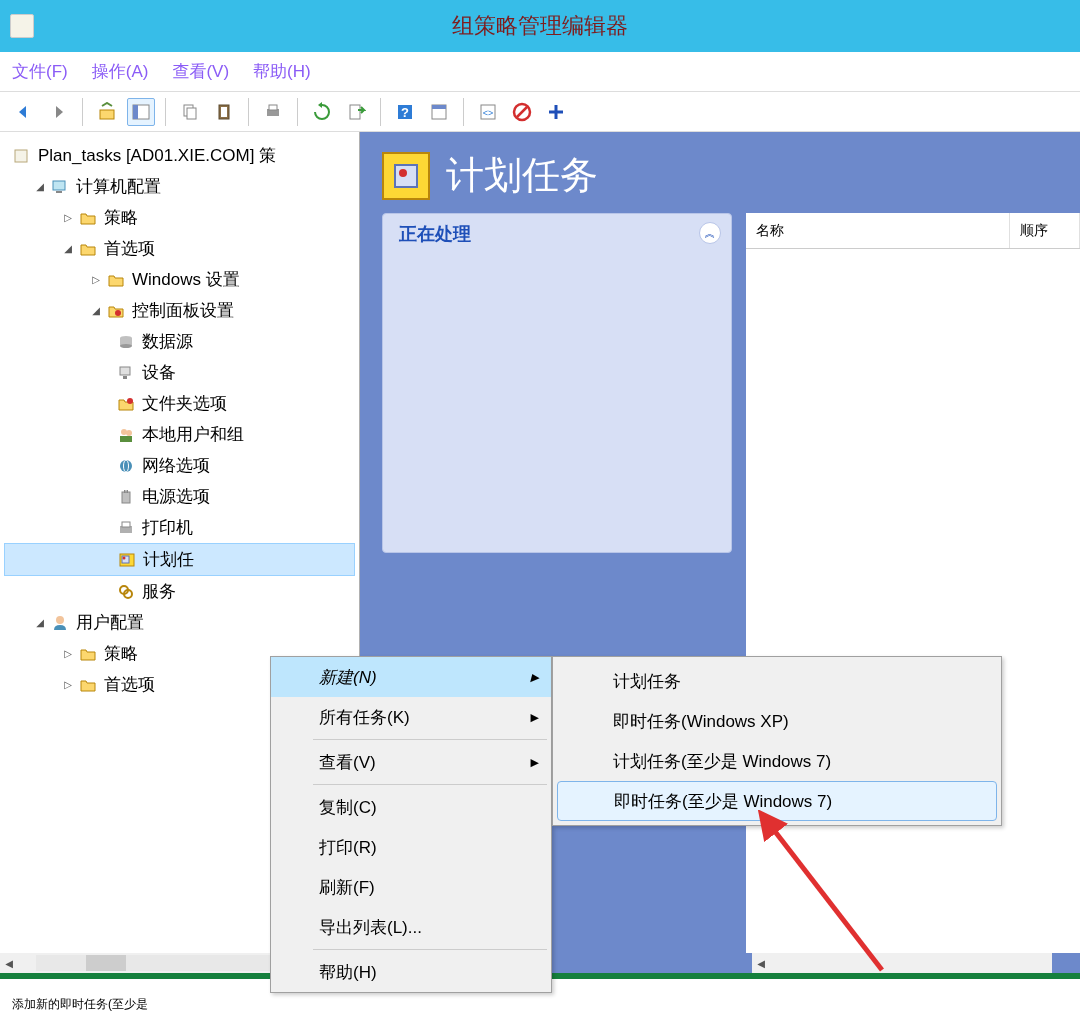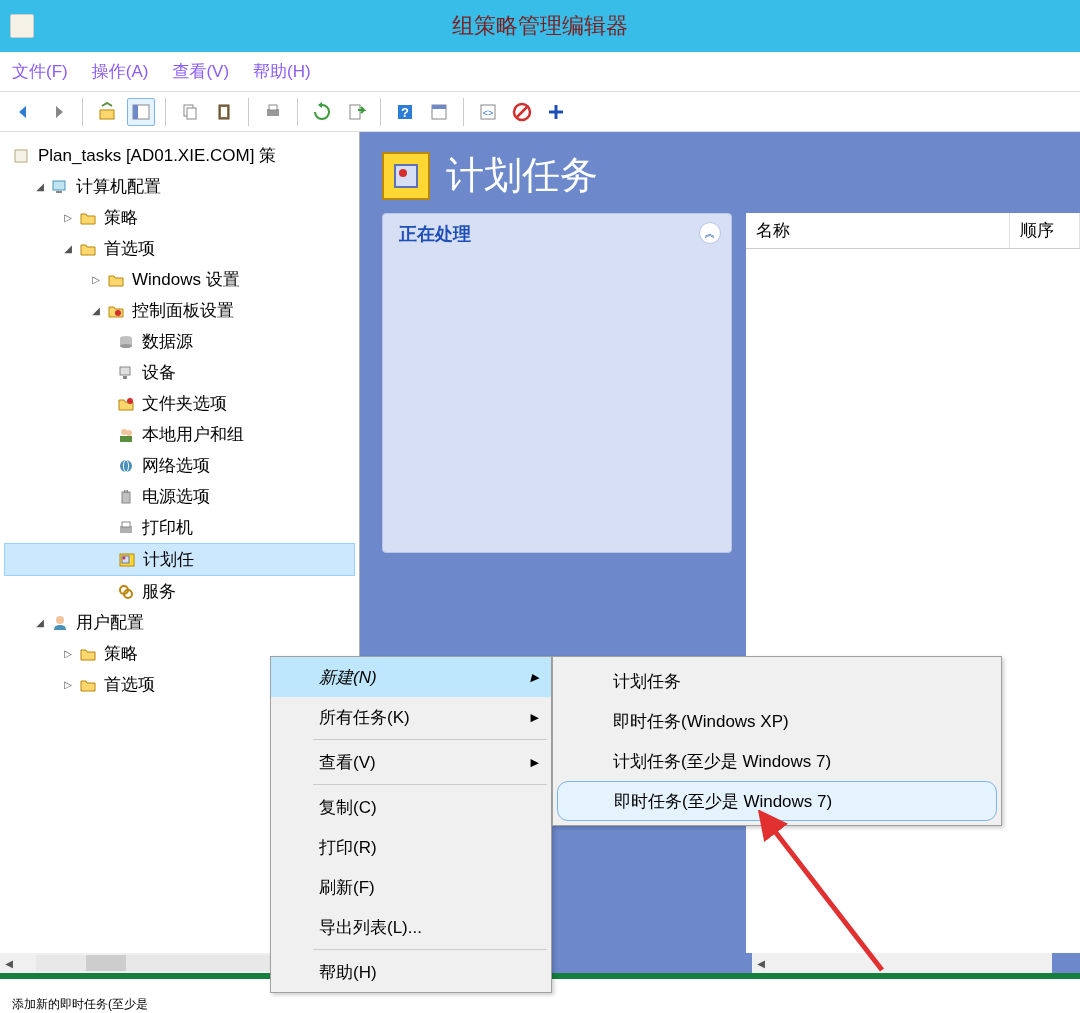--- a/index.html
+++ b/index.html
@@ -42,42 +42,42 @@
 .right-header-icon-inner::after { content: ''; position: absolute; top: 3px; left: 3px; width: 8px; height: 8px; background: #D32F2F; border-radius: 50%; }
 .right-title { font-size: 38px; color: #FFF; font-weight: 300; }
 
 .right-body { flex: 1; display: flex; gap: 0; padding: 0 0 0 22px; }
 .processing-box { width: 350px; height: 340px; background: #D7DFF5; border: 1px solid #B8C5E8; border-radius: 4px; padding: 8px 16px; position: relative; }
 .processing-title { color: #1E4FB8; font-size: 18px; font-weight: bold; }
 .collapse-btn { position: absolute; top: 8px; right: 10px; width: 22px; height: 22px; background: #FFF; border: 1px solid #B8C5E8; border-radius: 50%; display: flex; align-items: center; justify-content: center; font-size: 11px; color: #1E4FB8; }
 
 .table-area { flex: 1; background: #FFF; margin-left: 14px; }
 .table-header { display: flex; height: 36px; border-bottom: 1px solid #CCC; }
-.th { flex: 1; padding: 6px 10px; border-right: 1px solid #E0E0E0; font-size: 17px; display: flex; align-items: center; font-family: Liberation Serif, serif; }
+.th { flex: 1; padding: 6px 10px; border-right: 1px solid #E0E0E0; font-size: 14px; display: flex; align-items: center; font-family: Liberation Serif, serif; }
 .th:last-child { flex: 0 0 70px; }
 
 .bottom-scroll { height: 20px; background: #F0F0F0; margin: 0 14px 0 0; display: flex; align-items: center; position: relative; }
 .bottom-scroll-a { width: 18px; text-align: center; font-size: 10px; color: #555; }
 
 .tabs { position: absolute; bottom: 40px; left: 364px; display: flex; background: #FFF; }
 .tab-btn { padding: 4px 14px 2px; border: 1px solid #CCC; border-bottom: none; background: #FFF; font-size: 16px; opacity: 0.4; }
 
 .status-bar { position: absolute; bottom: 0; left: 0; right: 0; height: 40px; display: flex; align-items: flex-end; padding: 0 12px; border-top: 6px solid #15803d; font-size: 12px; background: #FFF; }
 
 
 .ctx { position: absolute; background: #F0F0F0; border: 1px solid #A0A0A0; box-shadow: 2px 2px 4px rgba(0,0,0,0.2); }
 .ctx-1 { top: 656px; left: 270px; width: 282px; z-index: 10; }
 .ctx-row { height: 40px; display: flex; align-items: center; padding: 0 12px 0 48px; font-size: 17px; cursor: pointer; position: relative; }
 .ctx-row.highlight { background: #BEE6FD; font-style: italic; }
 .ctx-row .arrow { position: absolute; right: 12px; font-size: 11px; }
 .ctx-sep { height: 1px; background: #CCC; margin: 2px 4px 2px 42px; }
 
 .ctx-2 { top: 656px; left: 552px; width: 450px; z-index: 20; padding: 4px; }
 .ctx-2 .ctx-row { padding-left: 56px; }
-.ctx-2 .ctx-row.highlight2 { background: #E5F3FF; border: 1px solid #7EB4EA; border-radius: 11px; }
+.ctx-2 .ctx-row.highlight2 { background: #E5F3FF; border: 1px solid #7EB4EA; border-radius: 4px; }
 
 
 .red-arrow { position: absolute; top: 810px; left: 752px; z-index: 50; pointer-events: none; }
 
 .folder-icon svg, .tree-icon svg { width: 18px; height: 18px; }
 </style>
 </head>
 <body>
 
 <div class="title-bar">

